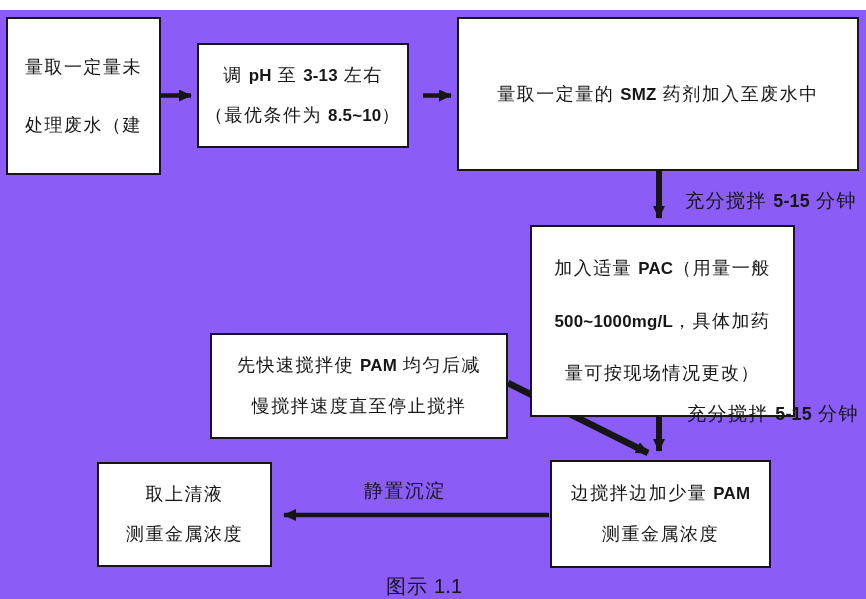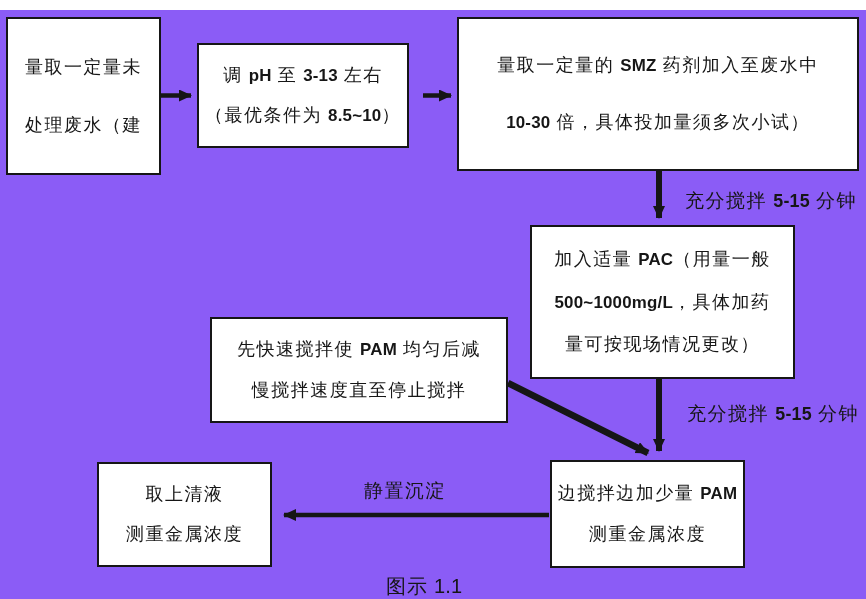--- a/index.html
+++ b/index.html
@@ -88,35 +88,34 @@
     <div class="line zh-mix">处理废水（建</div>
   </div>
 
   <div class="flow-box" style="left:197px; top:33px; width:212px; height:105px;">
     <div class="line zh-mix">调 <b class="lat">pH</b> 至 <b class="lat">3-13</b> 左右</div>
     <div class="line zh-mix">（最优条件为 <b class="lat">8.5~10</b>）</div>
   </div>
 
   <div class="flow-box" style="left:457px; top:7px; width:402px; height:154px;">
     <div class="line zh-mix">量取一定量的 <b class="lat">SMZ</b> 药剂加入至废水中</div>
-    <div class="line zh-mix"><b class="lat">10-30</b> 倍，具体投加量须多次小试）</div>
   </div>
 
-  <div class="flow-box" style="left:530px; top:215px; width:265px; height:154px;">
+  <div class="flow-box" style="left:530px; top:215px; width:265px; height:192px;">
     <div class="line zh-mix">加入适量 <b class="lat">PAC</b>（用量一般</div>
     <div class="line zh-mix"><b class="lat">500~1000mg/L</b>，具体加药</div>
     <div class="line zh-mix">量可按现场情况更改）</div>
   </div>
 
-  <div class="flow-box" style="left:210px; top:307px; width:298px; height:106px;">
+  <div class="flow-box" style="left:210px; top:323px; width:298px; height:106px;">
     <div class="line zh-mix">先快速搅拌使 <b class="lat">PAM</b> 均匀后减</div>
     <div class="line zh-mix">慢搅拌速度直至停止搅拌</div>
   </div>
 
-  <div class="flow-box" style="left:550px; top:450px; width:195px; height:108px;">
+  <div class="flow-box" style="left:550px; top:450px; width:221px; height:108px;">
     <div class="line zh-mix">边搅拌边加少量 <b class="lat">PAM</b></div>
     <div class="line zh-mix">测重金属浓度</div>
   </div>
 
   <div class="flow-box" style="left:97px; top:452px; width:175px; height:105px;">
     <div class="line zh-mix">取上清液</div>
     <div class="line zh-mix">测重金属浓度</div>
   </div>
 
   <div class="edge-label zh-mix" style="left:685px; top:178px;">充分搅拌 <b class="lat">5-15</b> 分钟</div>

